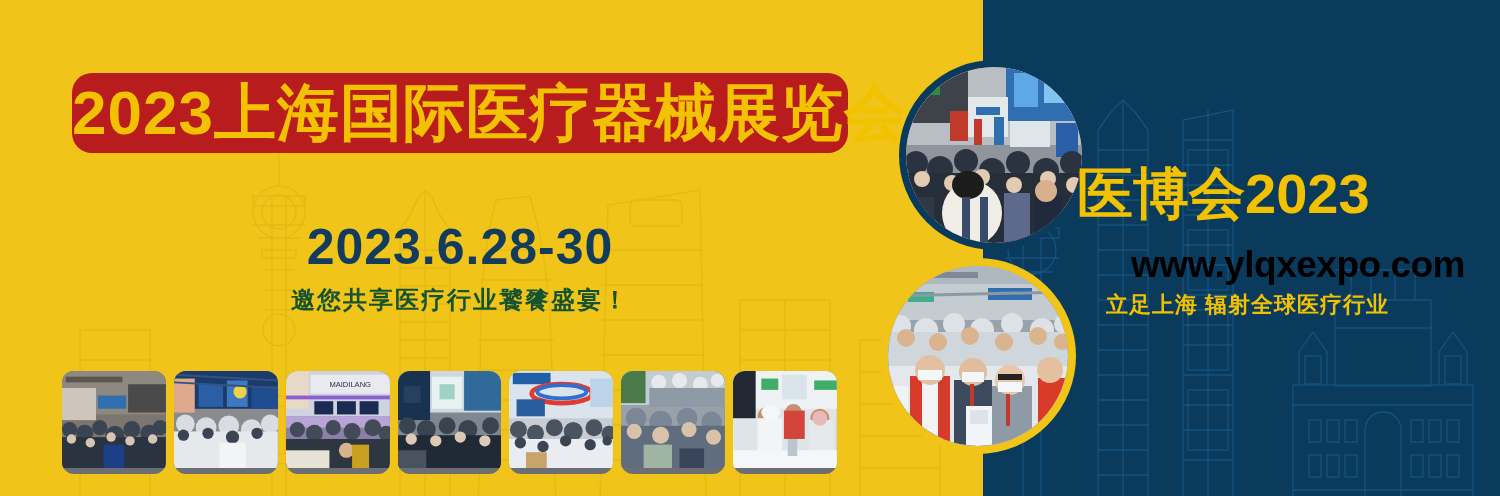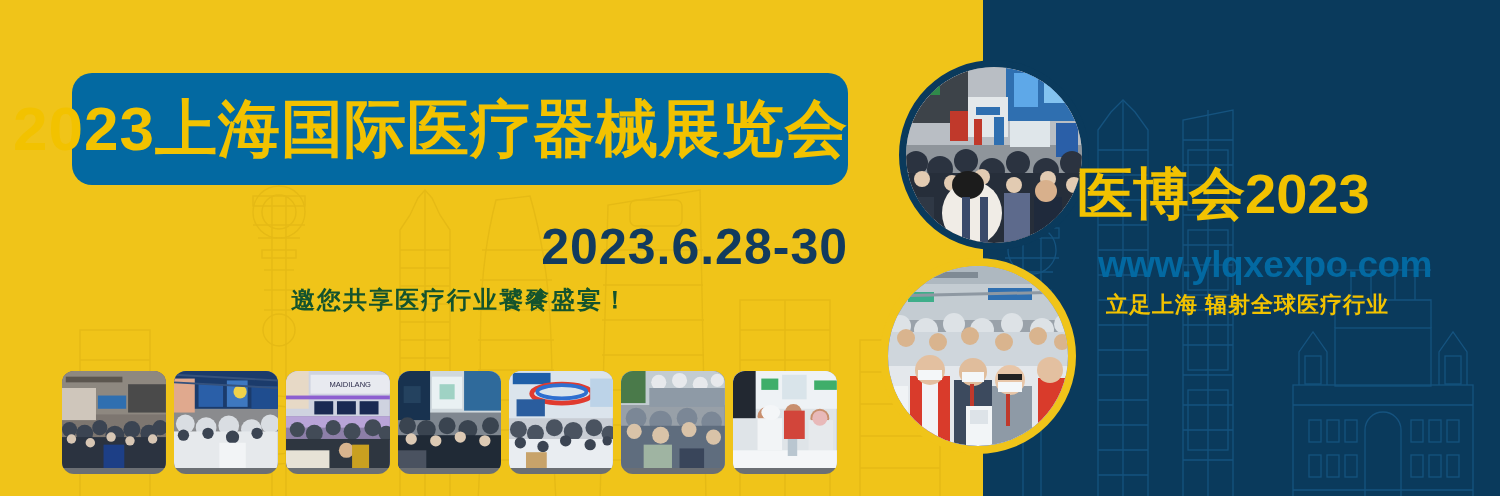--- a/index.html
+++ b/index.html
@@ -13,32 +13,32 @@
   .half-yellow{position:absolute;left:0;top:0;width:983px;height:100%;background:#F0C419;}
   .half-navy{position:absolute;left:983px;top:0;width:517px;height:100%;background:#0A3A5C;}
 
   
   .wm{position:absolute;top:0;height:100%;pointer-events:none;}
   .wm-left{left:0;width:983px;opacity:.55;}
   .wm-right{left:983px;width:517px;opacity:1;}
 
   
   .title-plate{
-    position:absolute;left:72px;top:73px;width:776px;height:112px;
-    background:#0369a1;border-radius:20px;
-    display:flex;align-items:center;justify-content:flex-end;
+    position:absolute;left:72px;top:73px;width:776px;height:80px;
+    background:#b91c1c;border-radius:20px;
+    display:flex;align-items:center;justify-content:flex-start;
   }
   .title-text{
     color:#F2C200;font-size:62px;font-weight:bold;letter-spacing:1px;
     white-space:nowrap;line-height:1;
   }
 
   
   .date-text{
-    position:absolute;left:72px;top:222px;width:776px;text-align:right;
+    position:absolute;left:72px;top:222px;width:776px;text-align:center;
     color:#123B5E;font-size:50px;font-weight:bold;letter-spacing:1px;line-height:1;
   }
   .slogan-text{
     position:absolute;left:72px;top:288px;width:776px;text-align:center;
     color:#14532d;font-size:24px;font-weight:bold;letter-spacing:2px;line-height:1;
   }
 
   
   .thumbs{position:absolute;left:62px;top:371px;width:775px;height:103px;display:flex;gap:8px;}
   .thumb{
@@ -62,22 +62,23 @@
   .circle .ph{position:absolute;inset:0;border-radius:50%;}
 
   
   .r-title{
     position:absolute;left:1077px;top:166px;
     color:#F2C200;font-size:56px;font-weight:bold;line-height:1;letter-spacing:0px;
     white-space:nowrap;
   }
   .r-url{
     position:absolute;left:1098px;top:246px;
-    color:#0369a1;font-size:37px;font-weight:bold;line-height:1;letter-spacing:-.5px;
+    color:#000000;font-size:37px;font-weight:bold;line-height:1;letter-spacing:-.5px;
     white-space:nowrap;
+    padding-left:33px;
   }
   .r-tag{
     position:absolute;left:1106px;top:294px;
     color:#F2C200;font-size:22px;font-weight:bold;line-height:1;letter-spacing:1px;
     white-space:nowrap;
   }
 </style>
 </head>
 <body>
 

